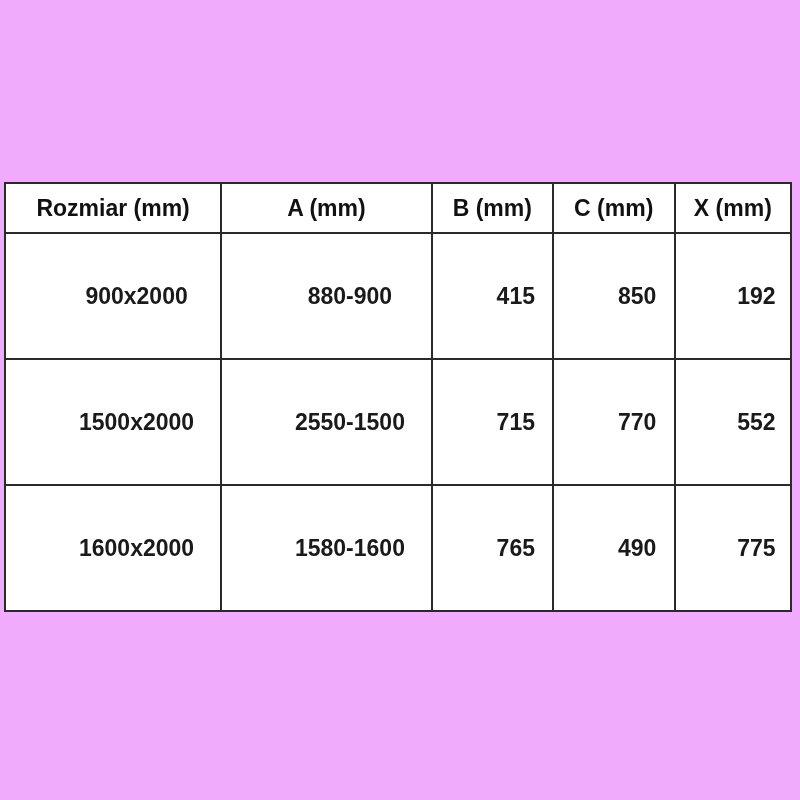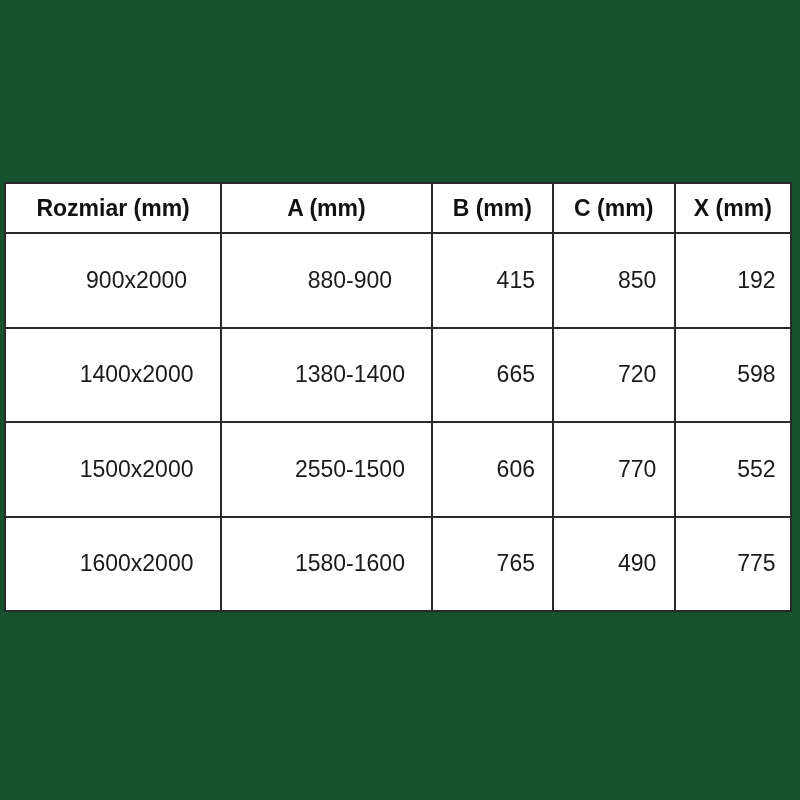--- a/index.html
+++ b/index.html
@@ -4,21 +4,21 @@
 <style>
   html, body {
     margin: 0;
     padding: 0;
     background: #ffffff;
   }
   .page {
     position: relative;
     width: 800px;
     height: 800px;
-    background: #14532d;
+    background: #f0abfc;
     font-family: "Liberation Sans", sans-serif;
     color: #1a1a1a;
   }
   table.spec-table {
     position: absolute;
     left: 4px;
     top: 182px;
     width: 788px;
     height: 430px;
     border-collapse: collapse;
@@ -40,21 +40,21 @@
     overflow: hidden;
     white-space: nowrap;
   }
   .spec-table thead tr { height: 50px; }
   .spec-table tbody tr { height: 47px; }
   .spec-table th {
     font-weight: bold;
     color: #111111;
   }
   .spec-table td {
-    font-weight: normal;
+    font-weight: bold;
     color: #1a1a1a;
     padding-left: 47px;
   }
 </style>
 </head>
 <body>
 
 <div class="page">
   <table class="spec-table">
     <colgroup>
@@ -75,30 +75,23 @@
     </thead>
     <tbody>
       <tr>
         <td>900x2000</td>
         <td>880-900</td>
         <td>415</td>
         <td>850</td>
         <td>192</td>
       </tr>
       <tr>
-        <td>1400x2000</td>
-        <td>1380-1400</td>
-        <td>665</td>
-        <td>720</td>
-        <td>598</td>
-      </tr>
-      <tr>
         <td>1500x2000</td>
         <td>2550-1500</td>
-        <td>606</td>
+        <td>715</td>
         <td>770</td>
         <td>552</td>
       </tr>
       <tr>
         <td>1600x2000</td>
         <td>1580-1600</td>
         <td>765</td>
         <td>490</td>
         <td>775</td>
       </tr>

